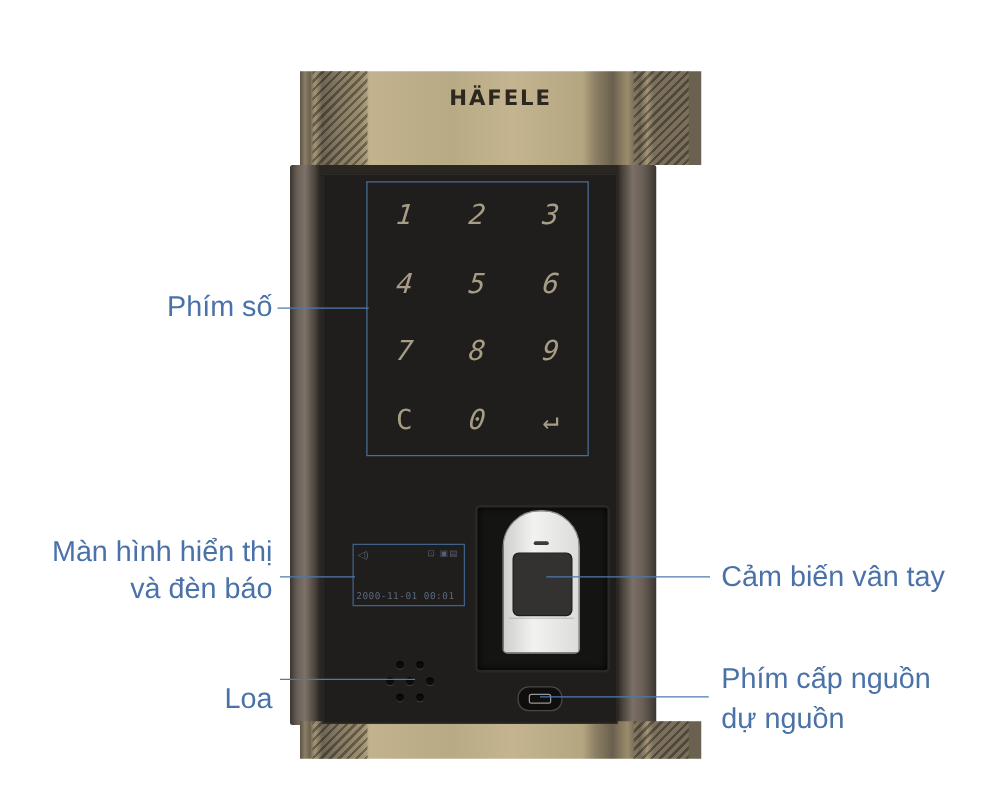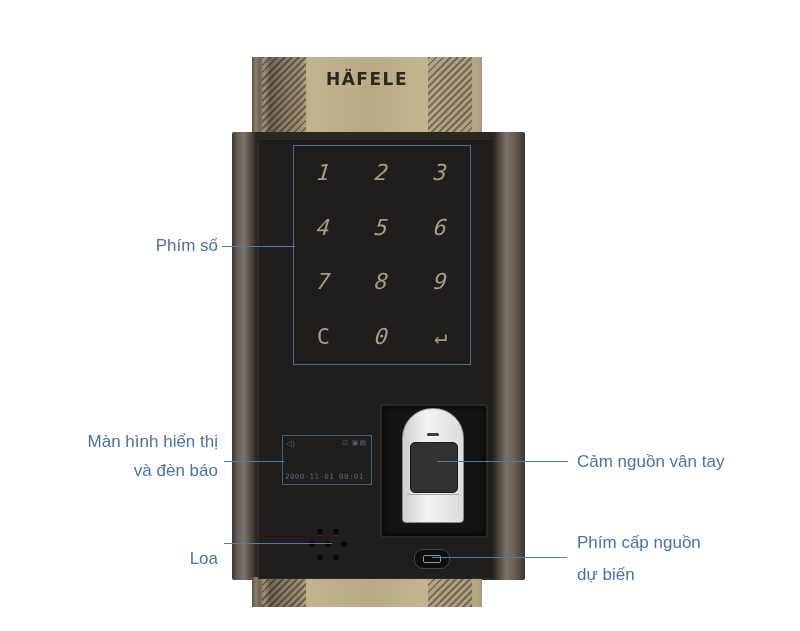--- a/index.html
+++ b/index.html
@@ -1,21 +1,21 @@
 <!DOCTYPE html>
 <html><head>
 <meta charset="utf-8">
 <style>
   html, body { margin:0; padding:0; }
   body { width:800px; height:631px; background:#ffffff; position:relative; overflow:hidden; font-family:"Liberation Sans","DejaVu Sans",sans-serif; }
 
   
   .lock { position:absolute; left:240px; top:57px; width:283px; height:550px; }
   .trim-top, .trim-bottom {
-    position:absolute; left:12px; width:230px;
+    position:absolute; left:0; width:321px;
     background:
       linear-gradient(90deg,
         #5a5244 0px, #8a8068 4px, #6b614f 8px, #a89a78 12px,
         #575046 18px, #7a705c 30px, #9c8e6e 48px,
         #c2b38e 56px, #b9aa86 120px, #c4b590 170px, #b5a682 226px,
         #8d8066 236px, #6a604e 250px, #9a8c6c 262px, #5e574b 272px, #a79878 278px, #6a6150 283px);
   }
   .trim-top { top:0; height:75px; }
   .trim-top::before, .trim-top::after, .trim-bottom::before, .trim-bottom::after {
     content:""; position:absolute; top:0; bottom:0; width:44px;
@@ -89,21 +89,21 @@
   .usb {
     position:absolute; left:414px; top:549px; width:34px; height:18px;
     background:#0e0e0e; border-radius:9px; border:1px solid #4a4744;
   }
   .usb::after { content:""; position:absolute; left:8px; top:5px; width:16px; height:6px; border:1px solid #9a9894; border-radius:2px; }
 
   
   .line { position:absolute; height:1px; background:#4d7ab0; }
 
   
-  .label { position:absolute; color:#4a72a8; font-size:17px; line-height:29px; white-space:nowrap; }
+  .label { position:absolute; color:#4a72a8; font-size:23px; line-height:29px; white-space:nowrap; }
   .label.right { text-align:right; }
 </style>
 </head>
 <body>
 
 <div class="lock">
   <div class="trim-top">
     <div class="logo">HÄFELE</div>
   </div>
   <div class="frame"></div>
@@ -155,15 +155,15 @@
 <div class="line" style="left:222px;top:246px;width:73px;"></div>
 <div class="line" style="left:224px;top:461px;width:60px;"></div>
 <div class="line" style="left:224px;top:543px;width:108px;"></div>
 <div class="line" style="left:437px;top:461px;width:131px;"></div>
 <div class="line" style="left:432px;top:557px;width:135px;"></div>
 
 <div class="label right" style="left:100px;top:231px;width:118px;">Phím số</div>
 <div class="label right" style="left:0px;top:427px;width:218px;">Màn hình hiển thị</div>
 <div class="label right" style="left:0px;top:456px;width:218px;">và đèn báo</div>
 <div class="label right" style="left:100px;top:530px;width:118px;margin-top:14px;">Loa</div>
-<div class="label" style="left:577px;top:447px;">Cảm nguồn vân tay</div>
+<div class="label" style="left:577px;top:447px;">Cảm biến vân tay</div>
 <div class="label" style="left:577px;top:528px;">Phím cấp nguồn</div>
-<div class="label" style="left:577px;top:560px;">dự biến</div>
+<div class="label" style="left:577px;top:560px;">dự nguồn</div>
 
 </body></html>

